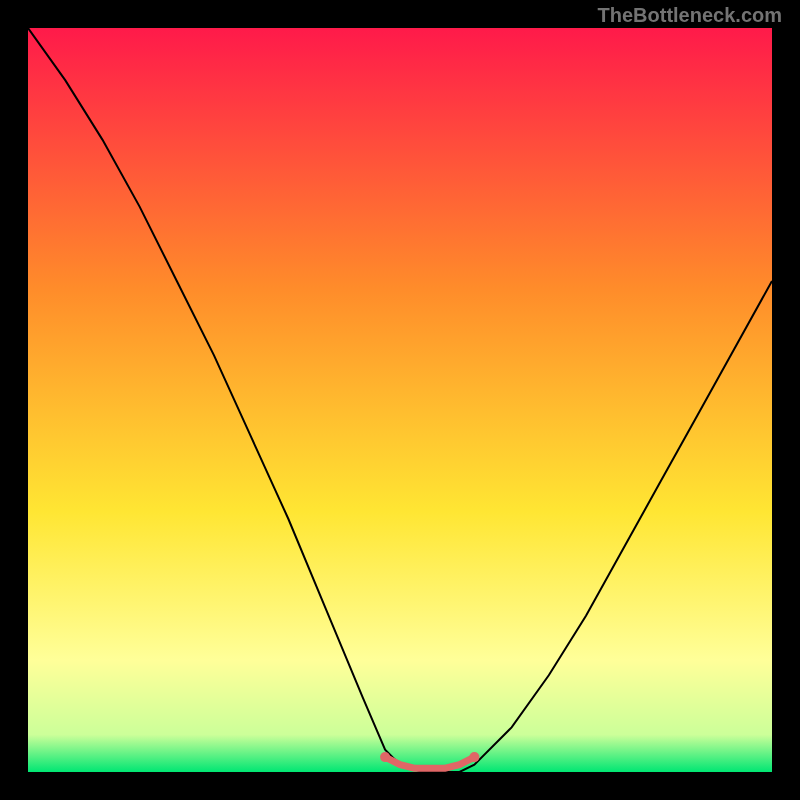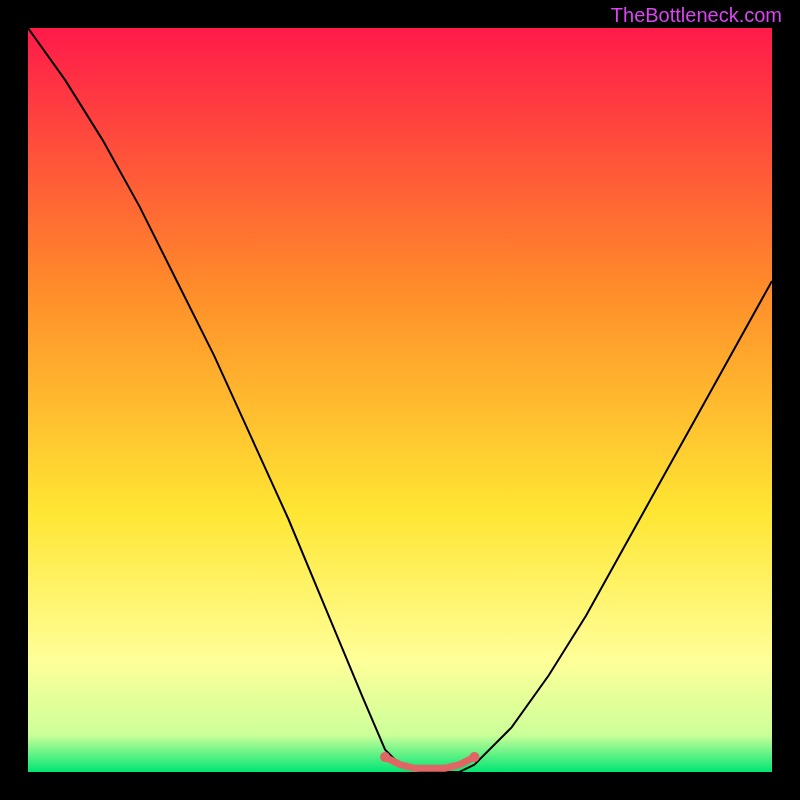--- a/index.html
+++ b/index.html
@@ -8,23 +8,23 @@
     width: 800px;
     height: 800px;
     background: #000;
     font-family: Arial, sans-serif;
     position: relative;
   }
   .watermark {
     position: absolute;
     top: 4px;
     right: 18px;
-    color: #d946ef;
+    color: #737373;
     font-size: 20px;
-    font-weight: 400;
+    font-weight: 700;
     z-index: 10;
   }
   .chart-area {
     position: absolute;
     left: 28px;
     top: 28px;
     width: 744px;
     height: 744px;
   }
   svg {

